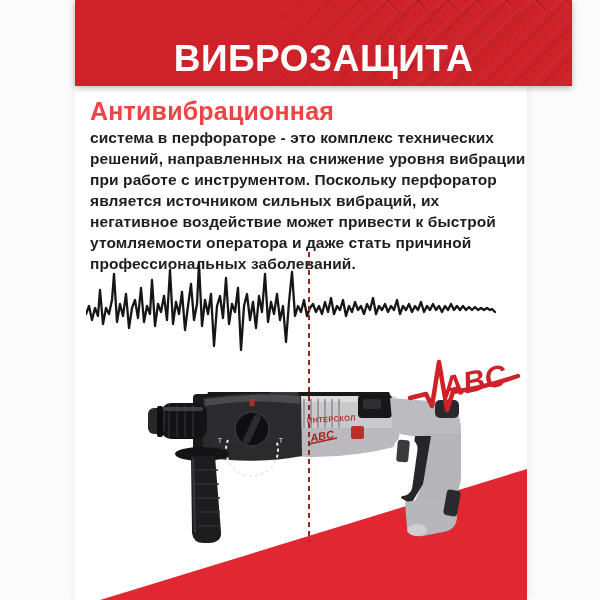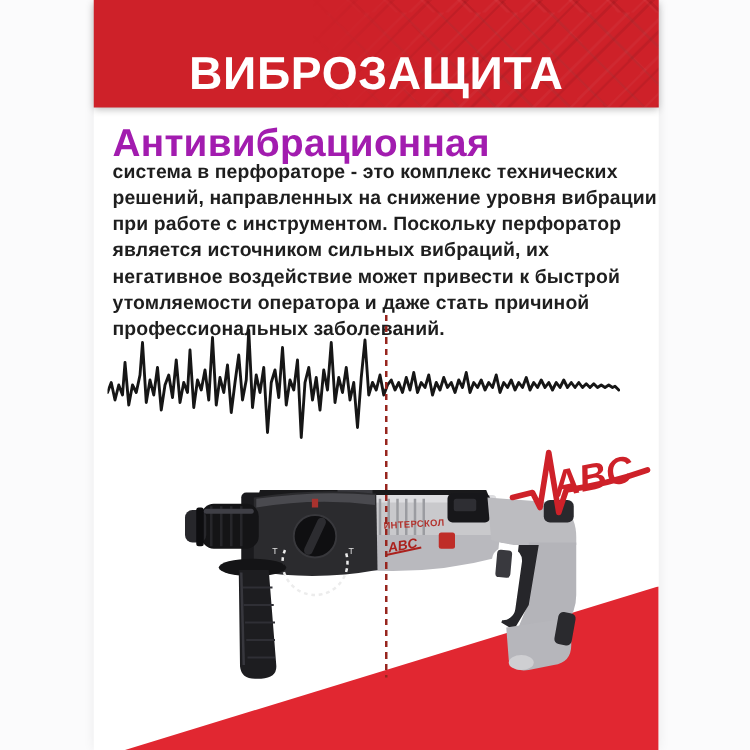--- a/index.html
+++ b/index.html
@@ -6,21 +6,21 @@
   #stage{
     position:relative;width:600px;height:600px;margin:0 auto;
     background:#fbfbfc;overflow:hidden;
     font-family:"Liberation Sans","DejaVu Sans",sans-serif;
   }
   .card-bg{
     position:absolute;left:75px;top:0;width:452px;height:600px;
     background:#ffffff;box-shadow:0 0 9px rgba(0,0,0,0.07);
   }
   .banner{
-    position:absolute;left:75px;top:0;width:452px;height:86px;
+    position:absolute;left:75px;top:0;width:497px;height:86px;
     background:#ce2129;display:flex;align-items:flex-end;justify-content:center;
     padding-bottom:9px;box-sizing:border-box;
     box-shadow:0 2px 6px rgba(0,0,0,0.28);
   }
   .banner-pattern{
     position:absolute;right:0;top:0;bottom:0;width:62%;
     background:
       repeating-linear-gradient(45deg, rgba(0,0,0,0.07) 0 2px, transparent 2px 21px),
       repeating-linear-gradient(-45deg, rgba(0,0,0,0.07) 0 2px, transparent 2px 21px),
       repeating-linear-gradient(45deg, rgba(255,255,255,0.04) 0 2px, transparent 2px 21px),
@@ -28,21 +28,21 @@
     background-position:0 0,0 0,10px 10px,10px 10px;
     -webkit-mask-image:linear-gradient(to left,#000 55%,transparent 100%);
     mask-image:linear-gradient(to left,#000 55%,transparent 100%);
   }
   .banner h1{
     position:relative;margin:0;color:#ffffff;font-size:37px;font-weight:700;
     letter-spacing:0.5px;line-height:1;
   }
   .heading{
     position:absolute;left:90px;top:97px;margin:0;
-    color:#a21caf;font-size:31px;font-weight:700;letter-spacing:0.2px;
+    color:#ef4444;font-size:25px;font-weight:700;letter-spacing:0.2px;
   }
   .bodytext{
     position:absolute;left:90px;top:127px;width:438px;margin:0;
     color:#1e1e1e;font-size:15.5px;font-weight:700;line-height:21px;
     letter-spacing:0.1px;
   }
   .wave{position:absolute;left:86px;top:250px;width:410px;height:120px;z-index:4;}
   .divider{
     position:absolute;left:308px;top:252px;width:2px;height:290px;z-index:5;
     background:repeating-linear-gradient(to bottom,#97251e 0 5px,transparent 5px 9px);

